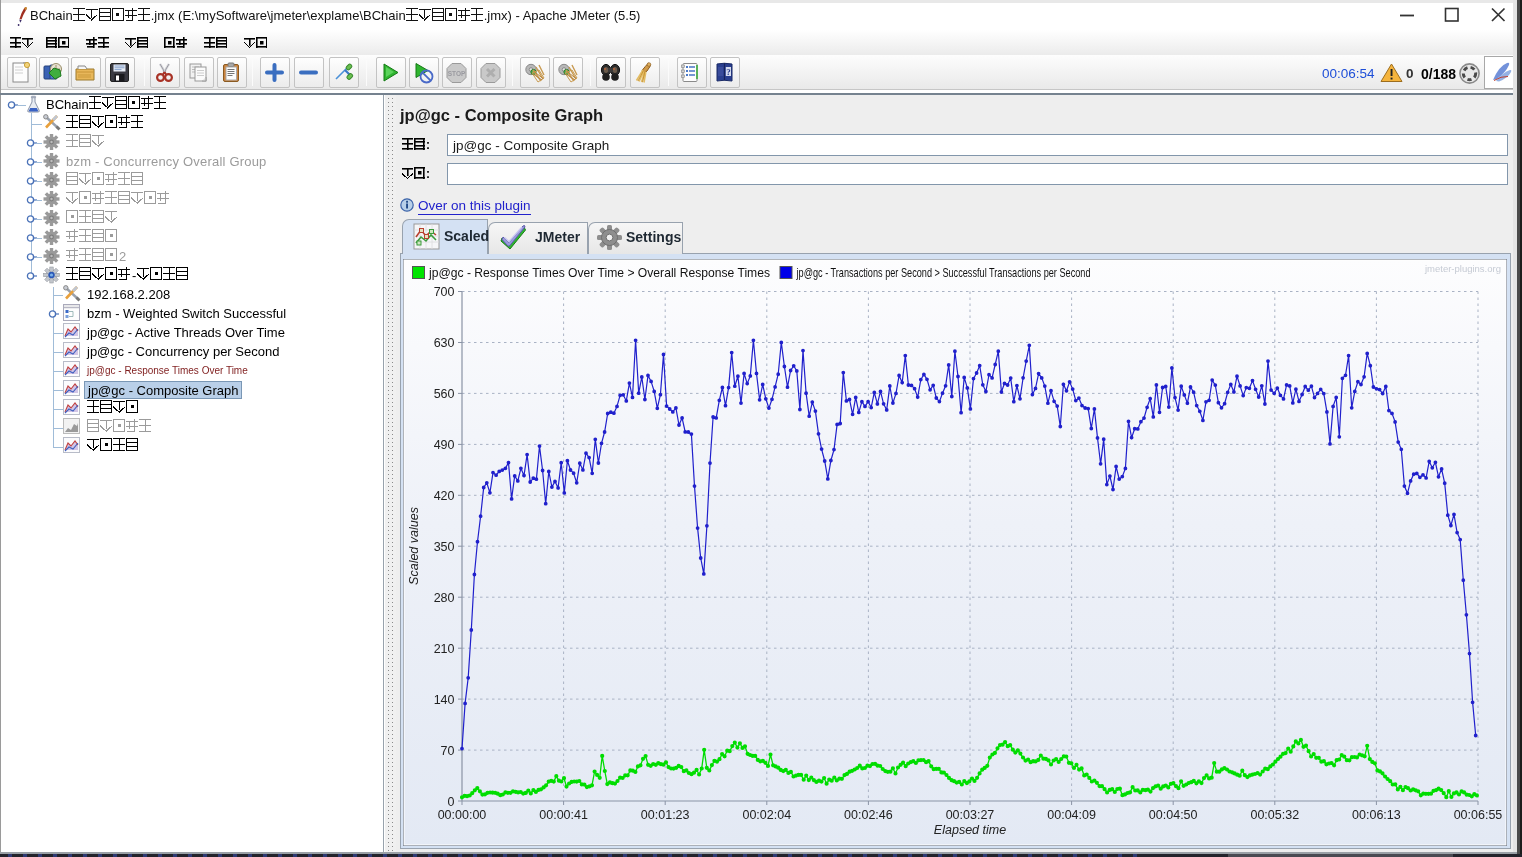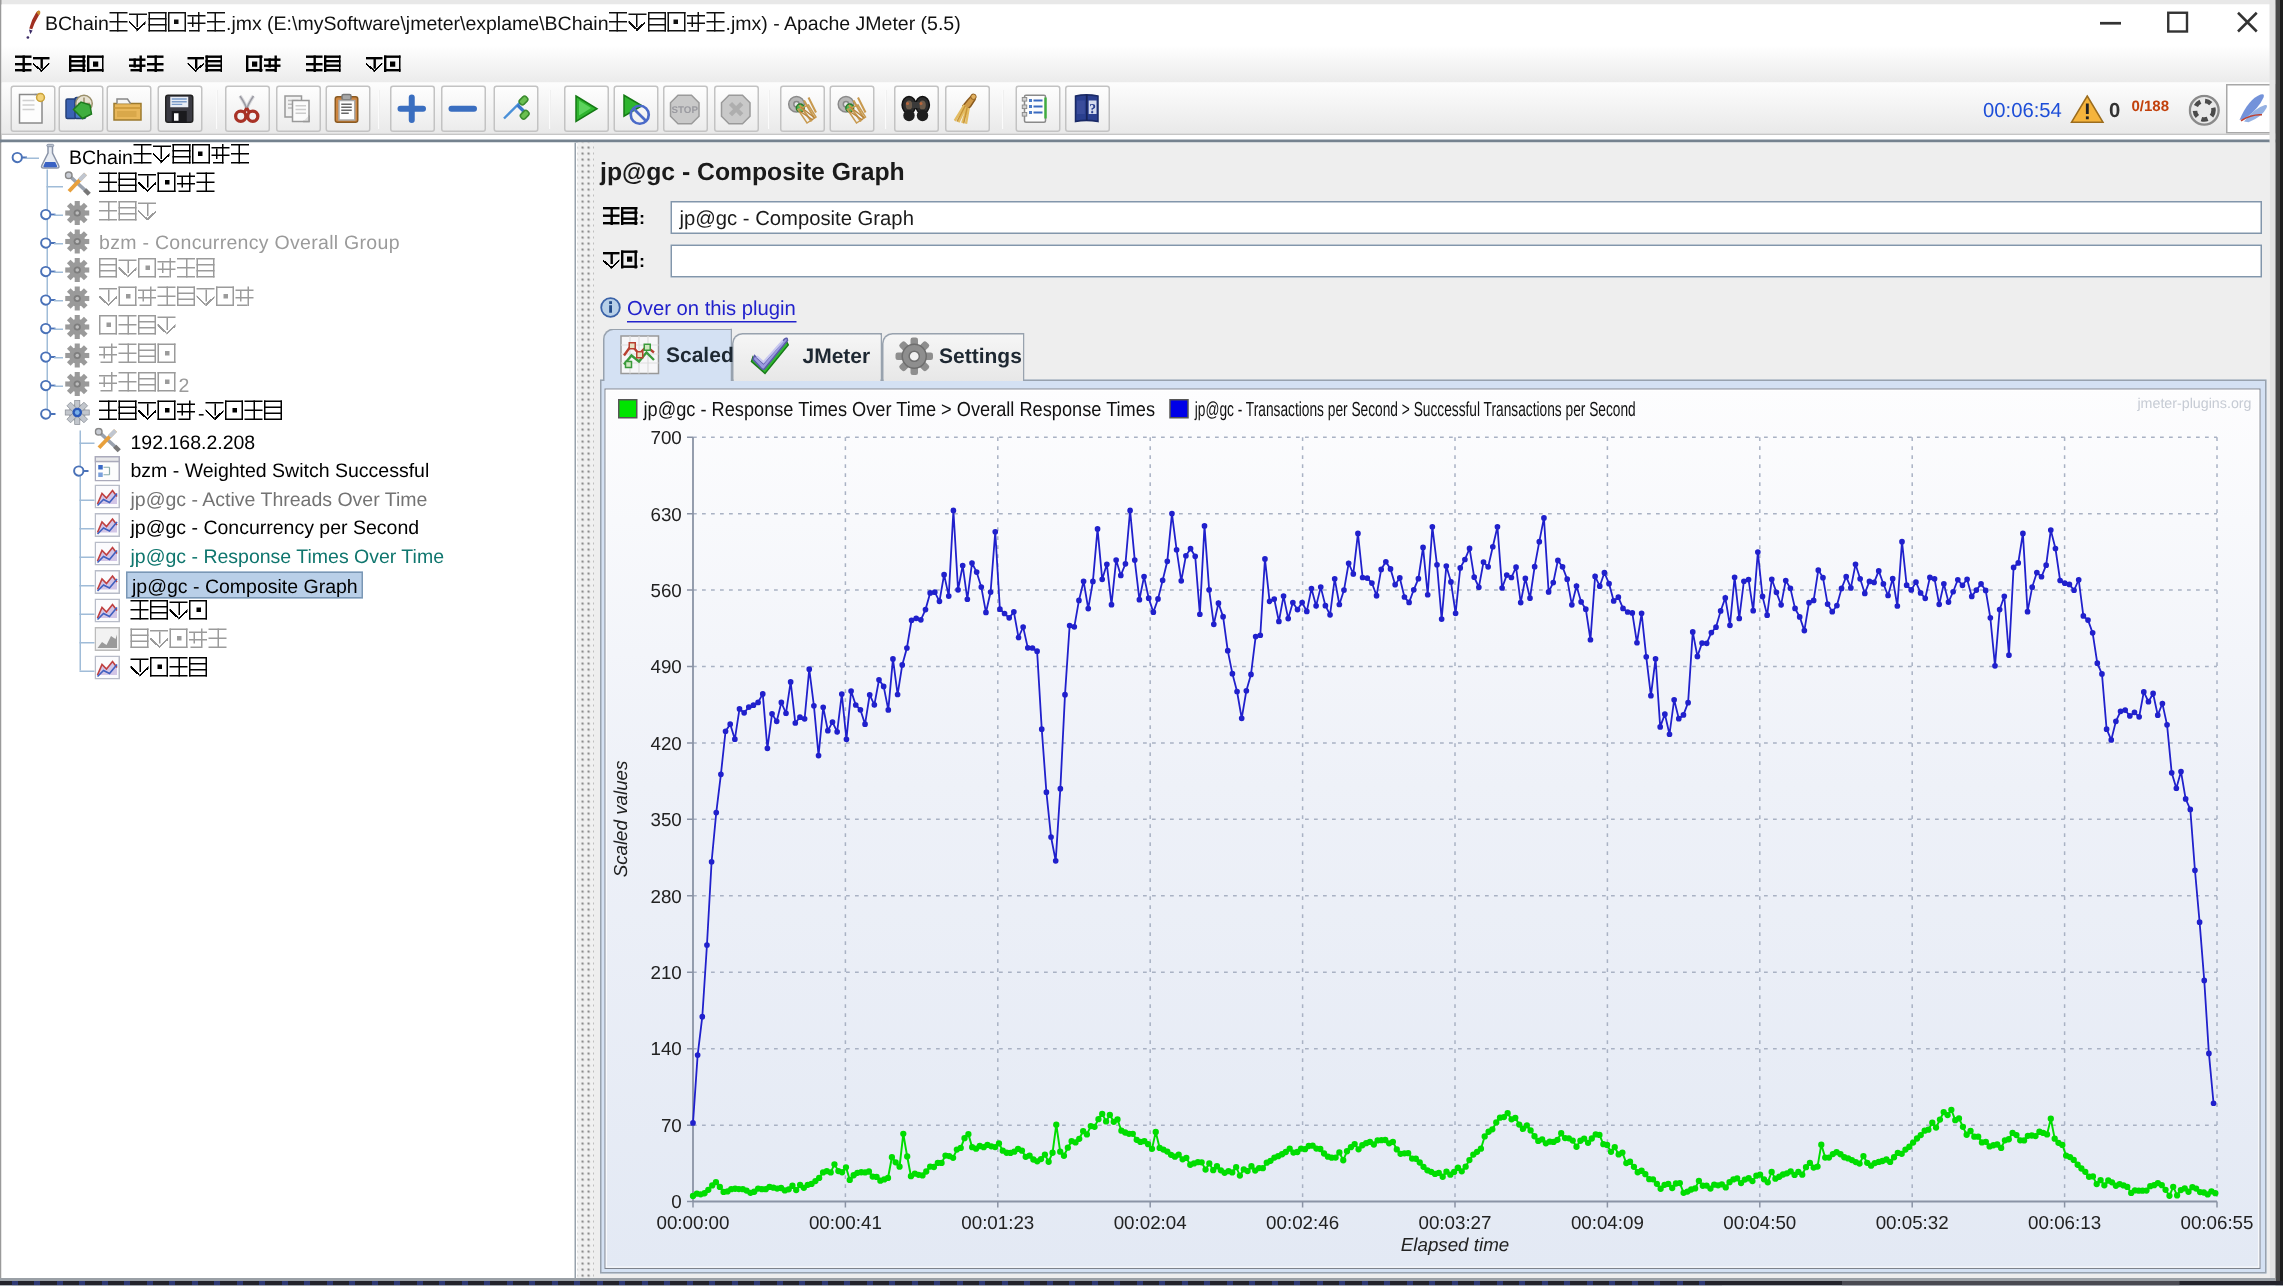--- a/index.html
+++ b/index.html
@@ -211,21 +211,21 @@
       <rect x="5" y="6" width="5.2" height="9" fill="#4a5aa8" opacity=".5"></rect>
 
 </svg>
     <div class="abs" style="left:1322px;top:66px;font-size:13.5px;color:#1d4ed8">00:06:54</div>
 <svg class="abs" style="left:1380px;top:63px" width="23" height="20" viewBox="0 0 23 20">
  <path d="M11.5 1 L22 18.5 L1 18.5 Z" fill="#f5b43c" stroke="#9c6d1e" stroke-width="1"></path>
  <rect x="10.6" y="6" width="1.9" height="7" fill="#222"></rect>
       <rect x="10.6" y="14.6" width="1.9" height="1.9" fill="#222"></rect>
 </svg>
 <div class="abs" style="left:1406px;top:66px;font-size:13.5px;font-weight:bold;color:#333">0</div>
-<div class="abs" style="left:1421px;top:66px;font-size:10px;font-weight:bold;color:#c2410c">0/188</div>
+<div class="abs" style="left:1421px;top:66px;font-size:14px;font-weight:bold;color:#000000">0/188</div>
 <svg class="abs" style="left:1459px;top:63px" width="21" height="21" viewBox="0 0 21 21">
  <circle cx="10.5" cy="10.5" r="9.6" fill="#e8e8e8" stroke="#8a8a8a" stroke-width="1.6"></circle>
  <circle cx="10.5" cy="10.5" r="6.2" fill="none" stroke="#4a4a4a" stroke-width="3" stroke-dasharray="4.2 3.2"></circle>
 </svg>
 <div class="abs" style="left:1484px;top:56px;width:33px;height:33px;background:#fff;border:1px solid #a8a8a8"></div>
 <svg class="abs" style="left:1489px;top:60px" width="24" height="25" viewBox="0 0 24 25">
  <path d="M4 20 Q10 6 18 3 Q21 2 20 5 Q17 12 8 19 Z" fill="#5b7fd4" opacity=".85"></path>
  <path d="M7 21 Q14 12 21 10 Q23 9.5 22 12 Q19 18 10 21.5 Z" fill="#8aa8e0" opacity=".9"></path>
  <path d="M5 20.5 Q12 16 19 16.5" stroke="#c04030" stroke-width="1" fill="none"></path>
 </svg>
@@ -421,37 +421,37 @@
         <path d="M6 7.5 h4 M6 12.5 h4 M10 7.5 v5" stroke="#8aa" stroke-width=".8" fill="none"></path>
       </svg></div>
 <div class="abs row" style="left:87px;top:305px;height:18px;line-height:18px;font-size:13px;color:#000">bzm - Weighted Switch Successful</div>
 <div class="abs" style="left:53px;top:333px;width:10px;height:1px;background:#a0bcd8"></div>
 <div class="abs" style="left:63px;top:323px"><svg width="17" height="16" viewBox="0 0 17 16">
         <rect x=".5" y=".5" width="16" height="15" fill="#fbfbfd" stroke="#b8bcc8"></rect>
         <path d="M2 13 L5 6 L8 9 L12 4 L15 8 L15 13 Z" fill="#c8b8e0" opacity=".8"></path>
         <path d="M2 13 L5 6 L8 9 L12 4 L15 8" fill="none" stroke="#c04040" stroke-width="1.1"></path>
         <path d="M2 14 L6 10 L10 12 L15 6" fill="none" stroke="#4060c0" stroke-width="1.1"></path>
       </svg></div>
-<div class="abs row" style="left:87px;top:324px;height:18px;line-height:18px;font-size:13px;color:#737373">jp@gc - Active Threads Over Time</div>
+<div class="abs row" style="left:87px;top:324px;height:18px;line-height:18px;font-size:13px;color:#000000">jp@gc - Active Threads Over Time</div>
 <div class="abs" style="left:53px;top:352px;width:10px;height:1px;background:#a0bcd8"></div>
 <div class="abs" style="left:63px;top:342px"><svg width="17" height="16" viewBox="0 0 17 16">
         <rect x=".5" y=".5" width="16" height="15" fill="#fbfbfd" stroke="#b8bcc8"></rect>
         <path d="M2 13 L5 6 L8 9 L12 4 L15 8 L15 13 Z" fill="#c8b8e0" opacity=".8"></path>
         <path d="M2 13 L5 6 L8 9 L12 4 L15 8" fill="none" stroke="#c04040" stroke-width="1.1"></path>
         <path d="M2 14 L6 10 L10 12 L15 6" fill="none" stroke="#4060c0" stroke-width="1.1"></path>
       </svg></div>
 <div class="abs row" style="left:87px;top:343px;height:18px;line-height:18px;font-size:13px;color:#000">jp@gc - Concurrency per Second</div>
 <div class="abs" style="left:53px;top:371px;width:10px;height:1px;background:#a0bcd8"></div>
 <div class="abs" style="left:63px;top:361px"><svg width="17" height="16" viewBox="0 0 17 16">
         <rect x=".5" y=".5" width="16" height="15" fill="#fbfbfd" stroke="#b8bcc8"></rect>
         <path d="M2 13 L5 6 L8 9 L12 4 L15 8 L15 13 Z" fill="#c8b8e0" opacity=".8"></path>
         <path d="M2 13 L5 6 L8 9 L12 4 L15 8" fill="none" stroke="#c04040" stroke-width="1.1"></path>
         <path d="M2 14 L6 10 L10 12 L15 6" fill="none" stroke="#4060c0" stroke-width="1.1"></path>
       </svg></div>
-<div class="abs row" style="left:87px;top:362px;height:18px;line-height:18px;font-size:13px;color:#0f766e">jp@gc - Response Times Over Time</div>
+<div class="abs row" style="left:87px;top:362px;height:18px;line-height:18px;font-size:10px;color:#7f1d1d">jp@gc - Response Times Over Time</div>
 <div class="abs" style="left:53px;top:390px;width:10px;height:1px;background:#a0bcd8"></div>
 <div class="abs" style="left:63px;top:380px"><svg width="17" height="16" viewBox="0 0 17 16">
         <rect x=".5" y=".5" width="16" height="15" fill="#fbfbfd" stroke="#b8bcc8"></rect>
         <path d="M2 13 L5 6 L8 9 L12 4 L15 8 L15 13 Z" fill="#c8b8e0" opacity=".8"></path>
         <path d="M2 13 L5 6 L8 9 L12 4 L15 8" fill="none" stroke="#c04040" stroke-width="1.1"></path>
         <path d="M2 14 L6 10 L10 12 L15 6" fill="none" stroke="#4060c0" stroke-width="1.1"></path>
       </svg></div>
 <div class="abs row" style="left:84px;top:381px;height:18px;line-height:18px;padding:0 3px;background:#b9cfe8;border:1px solid #7a97b5;font-size:13px;color:#000">jp@gc - Composite Graph</div>
 <div class="abs" style="left:53px;top:409px;width:10px;height:1px;background:#a0bcd8"></div>
 <div class="abs" style="left:63px;top:399px"><svg width="17" height="16" viewBox="0 0 17 16">

